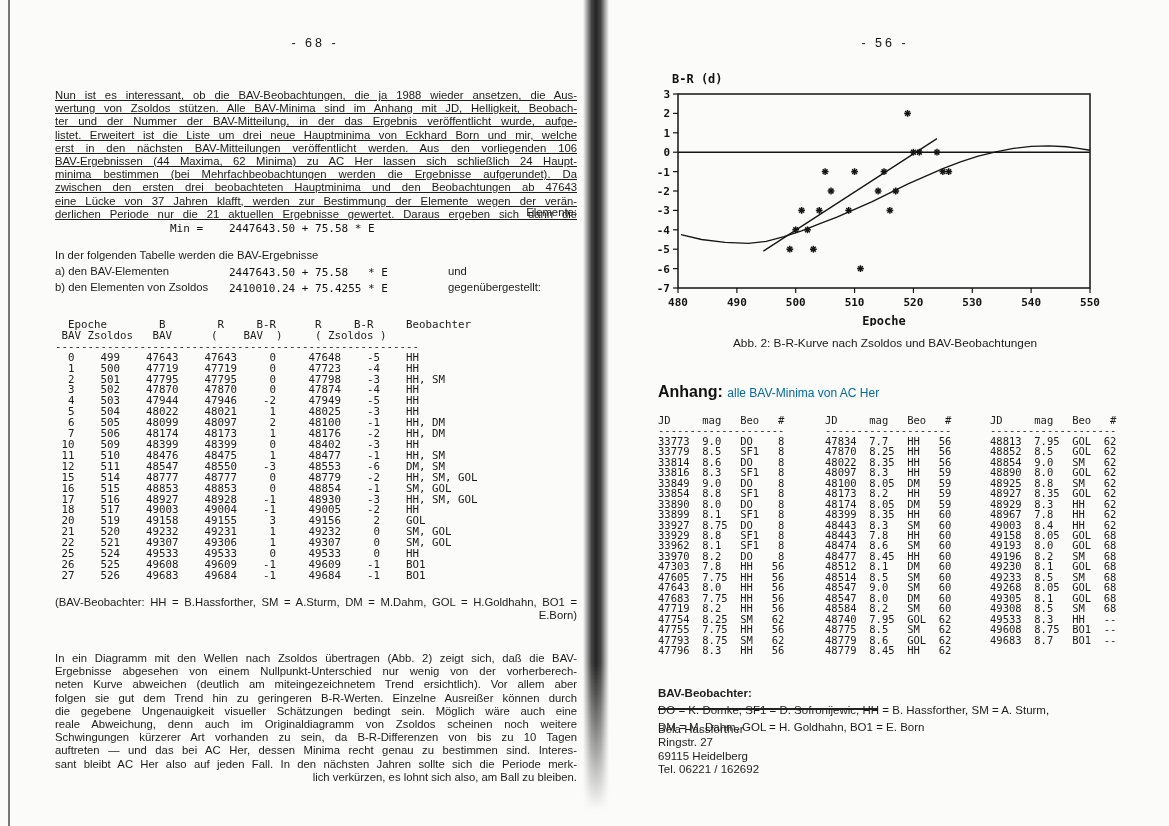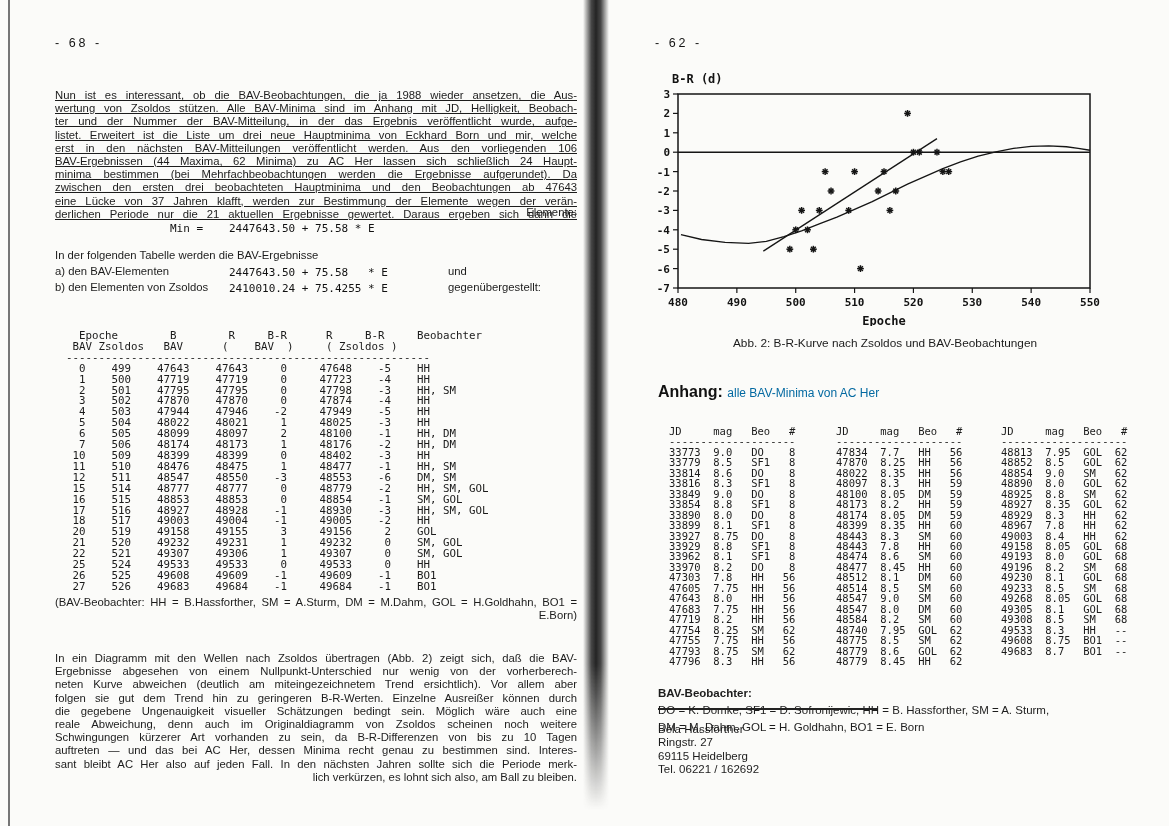--- a/index.html
+++ b/index.html
@@ -1,20 +1,20 @@
 <!DOCTYPE html>
 <html><head>
 <meta charset="utf-8">
 <style>
   html,body{margin:0;padding:0;background:#9a9a9a;}
   #scan{position:relative;width:1169px;height:826px;background:#fbfbf9;overflow:hidden;
         font-family:"Liberation Sans",sans-serif;color:#1e1e1e;}
   .abs{position:absolute;}
-  pre{margin:11px;font-family:"DejaVu Sans Mono",monospace;color:#1a1a1a;}
-  .pagenum{font-size:12.5px;letter-spacing:3px;text-align:left;color:#141414;}
+  pre{margin:0;font-family:"DejaVu Sans Mono",monospace;color:#1a1a1a;}
+  .pagenum{font-size:12.5px;letter-spacing:3px;text-align:center;color:#141414;}
   .body-text{font-size:11.3px;line-height:13.2px;color:#1c1c1c;}
   .just{text-align:justify;text-align-last:justify;white-space:pre-line;}
   .lastline{white-space:pre;text-align:right;}
   .bav-pre{font-size:10.8px;line-height:10.9px;letter-spacing:0;}
   .minima-pre{font-size:10.5px;line-height:10.45px;}
   .edge-left{left:8px;top:0;width:2px;height:826px;background:#4a4a4a;opacity:.75;}
   .gutter{left:583px;top:0;width:26px;height:810px;
           background:linear-gradient(90deg,rgba(70,70,70,0) 0%,rgba(45,45,45,.88) 32%,#242424 50%,rgba(45,45,45,.88) 68%,rgba(70,70,70,0) 100%);
           -webkit-mask-image:linear-gradient(#000 82%,transparent 100%);
           mask-image:linear-gradient(#000 82%,transparent 100%);}
@@ -104,21 +104,21 @@
 folgen sie gut dem Trend hin zu geringeren B-R-Werten. Einzelne Ausreißer können durch
 die gegebene Ungenauigkeit visueller Schätzungen bedingt sein. Möglich wäre auch eine
 reale Abweichung,   denn auch im Originaldiagramm von Zsoldos scheinen noch weitere
 Schwingungen kürzerer Art vorhanden zu sein, da B-R-Differenzen von bis zu 10 Tagen
 auftreten — und das bei AC Her, dessen Minima recht genau zu bestimmen sind. Interes-
 sant bleibt AC Her also auf jeden Fall. In den nächsten Jahren sollte sich die Periode merk-</div>
     <div class="abs body-text lastline" style="left:55px;top:771px;width:522px;">lich verkürzen, es lohnt sich also, am Ball zu bleiben.</div>
   </div>
 
   <div>
-    <div class="abs pagenum" style="left:655px;top:36px;width:460px;">-  62  -</div>
+    <div class="abs pagenum" style="left:655px;top:36px;width:460px;">-  56  -</div>
 
     <div class="abs" style="left:655px;top:64px;width:455px;height:262px;">
       <svg id="chart-svg" width="455" height="262">
           <rect x="23" y="30" width="412" height="194" fill="none" stroke="#151515" stroke-width="1.5"></rect>
           <line x1="23" y1="88.19999999999999" x2="435" y2="88.19999999999999" stroke="#151515" stroke-width="1.4"></line>
           <line x1="18" y1="30" x2="23" y2="30" stroke="#151515" stroke-width="1.2"></line>
           <text x="15" y="34" text-anchor="end" class="ctick">3</text>
           <line x1="18" y1="49.400000000000006" x2="23" y2="49.400000000000006" stroke="#151515" stroke-width="1.2"></line>
           <text x="15" y="53.400000000000006" text-anchor="end" class="ctick">2</text>
           <line x1="18" y1="68.80000000000001" x2="23" y2="68.80000000000001" stroke="#151515" stroke-width="1.2"></line>

